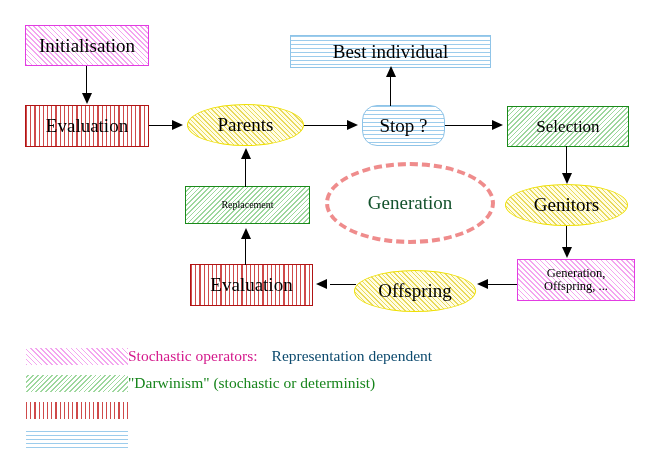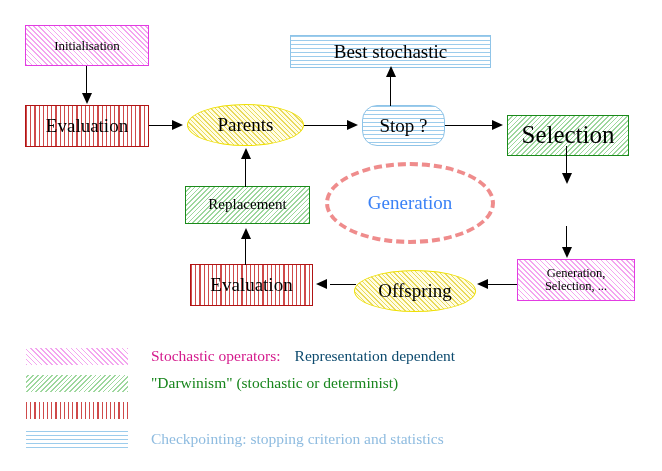--- a/index.html
+++ b/index.html
@@ -37,88 +37,91 @@
     background-image:repeating-linear-gradient(180deg,#9cccec 0px,#9cccec 1px,#ffffff 1px,#ffffff 4px);
   }
   .fill-yellow{
     border-color:#efe000;
     background-color:#fffde4;
     background-image:repeating-linear-gradient(45deg,#e9d95a 0px,#e9d95a 1px,rgba(255,255,255,0) 1px,rgba(255,255,255,0) 3.2px);
   }
   .fill-dashed-pink{
     border:4px dashed #ef8c8c;
     background:transparent;
-    color:#3b82f6;
+    color:#14532d;
   }
 
   
   .line{position:absolute;background:#000;}
   .vline{width:1.4px;}
   .hline{height:1.4px;}
   .arrow{position:absolute;width:0;height:0;}
   .arrow-down{border-left:5px solid transparent;border-right:5px solid transparent;border-top:11px solid #000;}
   .arrow-up{border-left:5px solid transparent;border-right:5px solid transparent;border-bottom:11px solid #000;}
   .arrow-right{border-top:5px solid transparent;border-bottom:5px solid transparent;border-left:11px solid #000;}
   .arrow-left{border-top:5px solid transparent;border-bottom:5px solid transparent;border-right:11px solid #000;}
 
   
   #legend{position:absolute;left:0;top:340px;width:662px;}
   .legend-row{position:absolute;left:26px;height:22px;display:flex;align-items:center;}
   .swatch{width:102px;height:17px;box-sizing:border-box;flex:0 0 auto;}
-  .legend-text{margin-left:23px;white-space:nowrap;font-size:15.5px;}
+  .legend-text{white-space:nowrap;font-size:15.5px;}
   .lt-a{color:#d41a8c;}
   .lt-a2{color:#0c4a6e;margin-left:14px;}
   .lt-b{color:#17851c;}
   .lt-c{color:#c41616;}
   .lt-d{color:#8fbce0;}
 </style>
 </head>
 <body>
 
 <div id="canvas">
 
-  <div class="node box fill-magenta" style="left:25px;top:25px;width:124px;height:41px;font-size:13px;">
+  <div class="node box fill-magenta" style="left:25px;top:25px;width:124px;height:41px;font-size:19px;">
     <span class="lbl">Initialisation</span>
   </div>
 
   <div class="node box fill-red" style="left:25px;top:105px;width:124px;height:42px;font-size:19px;">
     <span class="lbl">Evaluation</span>
   </div>
 
   <div class="node ellipse fill-yellow" style="left:187px;top:104px;width:117px;height:42px;font-size:19px;">
     <span class="lbl">Parents</span>
   </div>
 
   <div class="node box fill-blue" style="left:290px;top:35px;width:201px;height:33px;font-size:19px;">
-    <span class="lbl">Best stochastic</span>
+    <span class="lbl">Best individual</span>
   </div>
 
   <div class="node rounded fill-blue" style="left:362px;top:105px;width:83px;height:41px;font-size:19px;">
     <span class="lbl">Stop ?</span>
   </div>
 
-  <div class="node box fill-green" style="left:507px;top:115px;width:122px;height:41px;font-size:25px;">
+  <div class="node box fill-green" style="left:507px;top:106px;width:122px;height:41px;font-size:17px;">
     <span class="lbl">Selection</span>
   </div>
 
+  <div class="node ellipse fill-yellow" style="left:505px;top:184px;width:123px;height:42px;font-size:19px;">
+    <span class="lbl">Genitors</span>
+  </div>
 
   <div class="node box fill-magenta" style="left:517px;top:259px;width:118px;height:42px;font-size:12.5px;flex-direction:column;justify-content:center;">
     <span class="lbl">Generation,</span>
-    <span class="lbl">Selection, ...</span>
+    <span class="lbl">Offspring, ...</span>
   </div>
 
   <div class="node ellipse fill-yellow" style="left:354px;top:270px;width:122px;height:42px;font-size:19px;">
     <span class="lbl">Offspring</span>
   </div>
 
   <div class="node box fill-red" style="left:190px;top:264px;width:123px;height:42px;font-size:19px;">
     <span class="lbl">Evaluation</span>
   </div>
 
-  <div class="node box fill-green" style="left:185px;top:186px;width:125px;height:38px;font-size:15px;">
+  <div class="node box fill-green" style="left:185px;top:186px;width:125px;height:38px;font-size:10px;">
     <span class="lbl">Replacement</span>
   </div>
 
   <div class="node ellipse fill-dashed-pink" style="left:325px;top:162px;width:170px;height:82px;font-size:19px;">
     <span class="lbl">Generation</span>
   </div>
 
   <div class="line vline" style="left:86px;top:66px;height:30px;"></div>
   <div class="arrow arrow-down" style="left:82px;top:93px;"></div>
 
@@ -164,18 +167,17 @@
       <div class="swatch fill-green"></div>
       <div class="legend-text lt-b">"Darwinism" (stochastic or determinist)</div>
     </div>
 
     <div class="legend-row" style="top:59px;">
       <div class="swatch fill-red"></div>
     </div>
 
     <div class="legend-row" style="top:88px;">
       <div class="swatch fill-blue"></div>
-      <div class="legend-text lt-d">Checkpointing: stopping criterion and statistics</div>
     </div>
 
   </div>
 
 </div>
 
 </body></html>

